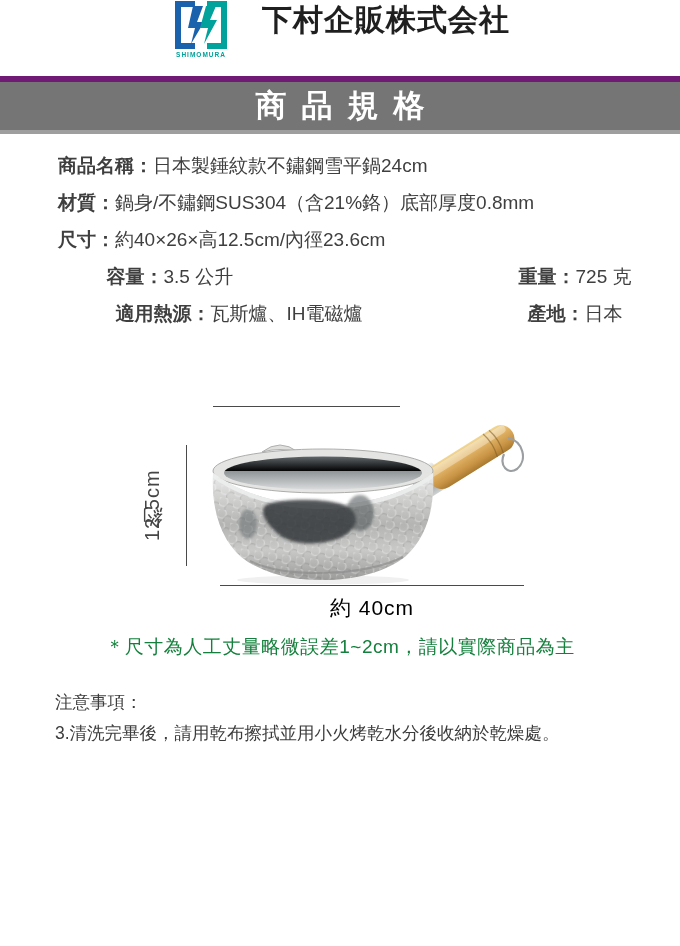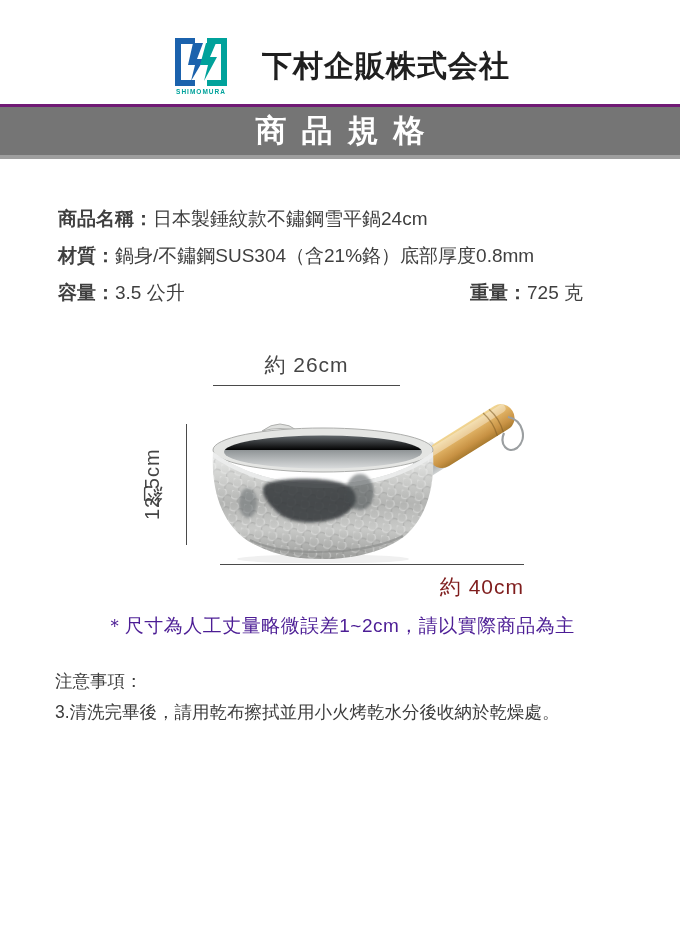--- a/index.html
+++ b/index.html
@@ -2,54 +2,54 @@
 <html><head>
 <meta charset="utf-8">
 <style>
   html,body{margin:0;padding:0;}
   body{
     width:680px;height:946px;background:#ffffff;position:relative;overflow:hidden;
     font-family:"Liberation Sans","DejaVu Sans",sans-serif;color:#3f3f3f;
     -webkit-font-smoothing:antialiased;
   }
   
-  .header{height:76px;display:flex;align-items:center;justify-content:center;gap:30px;margin-top:28px;}
+  .header{height:76px;display:flex;align-items:flex-start;justify-content:center;gap:30px;}
   .logo-mark{width:62px;height:58px;display:flex;flex-direction:column;align-items:center;}
   .logo-mark svg{display:block;}
   .logo-sub{font-size:6.5px;letter-spacing:1px;color:#00a29b;font-weight:bold;margin-top:1px;}
   .company-name{font-size:30px;font-weight:bold;color:#1f1f1f;letter-spacing:1px;}
   
   .banner{
-    height:48px;background:#757575;border-top:3px solid #701a75;border-bottom:4px solid #9e9e9e;
+    height:48px;background:#757575;border-top:6px solid #701a75;border-bottom:4px solid #9e9e9e;
     display:flex;align-items:center;justify-content:center;
   }
   .banner-title{color:#ffffff;font-size:31px;font-weight:bold;letter-spacing:15px;padding-left:15px;}
   
-  .specs{padding:13px 0 0 58px;font-size:19px;margin-top:28px;}
+  .specs{padding:13px 0 0 58px;font-size:19px;}
   .spec-line{line-height:37px;white-space:nowrap;}
   .spec-line .lbl{font-weight:bold;}
   .spec-line.indent{padding-left:54px;}
-  .spec-cols{display:flex;line-height:37px;white-space:nowrap;}
+  .spec-cols{display:flex;line-height:37px;white-space:nowrap;justify-content:center;}
   .spec-cols .col-l{width:412px;}
   .spec-cols .lbl{font-weight:bold;}
   
   .figure{position:relative;height:258px;margin-top:36px;}
   .dim-top-label{position:absolute;left:213px;top:4px;width:187px;text-align:center;font-size:21px;color:#454545;letter-spacing:1px;}
   .dim-top-line{position:absolute;left:213px;top:38px;width:187px;border-top:1.5px solid #4a4a4a;}
   .dim-left-line{position:absolute;left:186px;top:77px;height:121px;border-left:1.5px solid #4a4a4a;}
   .dim-left-label{
     position:absolute;left:138px;top:77px;height:121px;width:26px;
     writing-mode:vertical-rl;transform:rotate(180deg);text-align:center;
     font-size:20px;color:#454545;letter-spacing:1px;
   }
   .pot-svg{position:absolute;left:190px;top:40px;}
   .dim-bottom-line{position:absolute;left:220px;top:217px;width:304px;border-top:1.5px solid #4a4a4a;}
-  .dim-bottom-label{position:absolute;left:220px;top:226px;width:304px;text-align:right;font-size:21px;color:#7f1d1d;letter-spacing:1px;}
+  .dim-bottom-label{position:absolute;left:220px;top:226px;width:304px;text-align:center;font-size:21px;color:#000000;letter-spacing:1px;}
   
-  .disclaimer{margin-top:8px;text-align:center;color:#4c1d95;font-size:19px;letter-spacing:0.5px;}
+  .disclaimer{margin-top:8px;text-align:center;color:#15803d;font-size:19px;letter-spacing:0.5px;}
   
   .notes{padding:27px 36px 0 55px;font-size:17.5px;line-height:30.5px;color:#3c3c3c;}
   .notes .note-line.indent{padding-left:30px;}
 </style>
 </head>
 <body>
 
 <div class="header">
   <div class="logo-mark">
     <svg width="56" height="50" viewBox="0 0 56 50">
@@ -67,32 +67,42 @@
   <div class="banner-title">商品規格</div>
 </div>
 
 <div class="specs">
   <div class="spec-line">
     <span class="lbl">商品名稱：</span><span>日本製錘紋款不鏽鋼雪平鍋24cm</span>
   </div>
   <div class="spec-line">
     <span class="lbl">材質：</span><span>鍋身/不鏽鋼SUS304（含21%鉻）底部厚度0.8mm</span>
   </div>
+  <div class="spec-line">
+    <span class="lbl">尺寸：</span><span>約40×26×高12.5cm/內徑23.6cm</span>
+  </div>
   <div class="spec-cols">
     <div class="col-l">
       <span class="lbl">容量：</span><span>3.5 公升</span>
     </div>
     <div class="col-r">
       <span class="lbl">重量：</span><span>725 克</span>
     </div>
   </div>
+  <div class="spec-cols">
+    <div class="col-l">
+      <span class="lbl">適用熱源：</span><span>瓦斯爐、IH電磁爐</span>
+    </div>
+    <div class="col-r">
+      <span class="lbl">產地：</span><span>日本</span>
+    </div>
+  </div>
 </div>
 
 <div class="figure">
-  <div class="dim-top-label">約 26cm</div>
   <div class="dim-top-line"></div>
   <div class="dim-left-line"></div>
   <div class="dim-left-label">約12.5cm</div>
 
   <svg class="pot-svg" width="356" height="176" viewBox="0 0 356 176">
     <defs>
       <linearGradient id="bodyGrad" x1="0" y1="0" x2="0" y2="1">
         <stop offset="0%" stop-color="#eceded"></stop>
         <stop offset="20%" stop-color="#d4d5d3"></stop>
         <stop offset="48%" stop-color="#b4b5b3"></stop>

